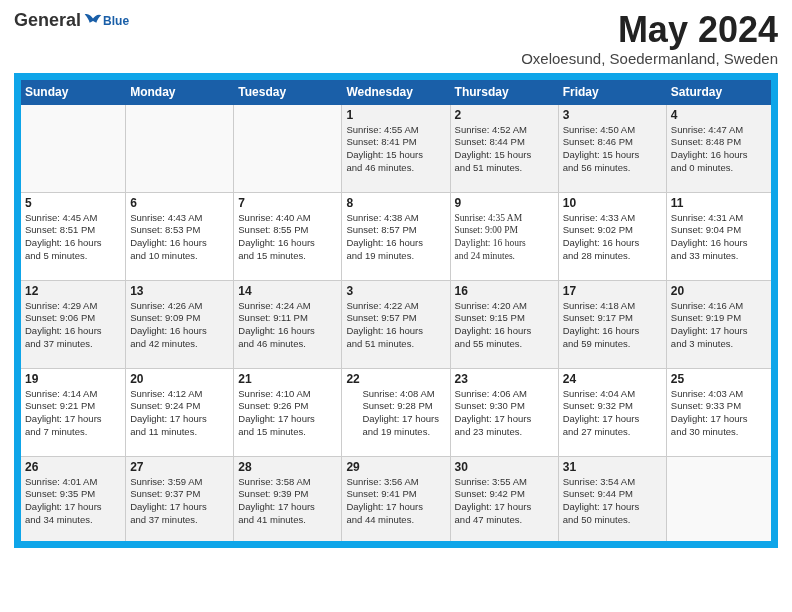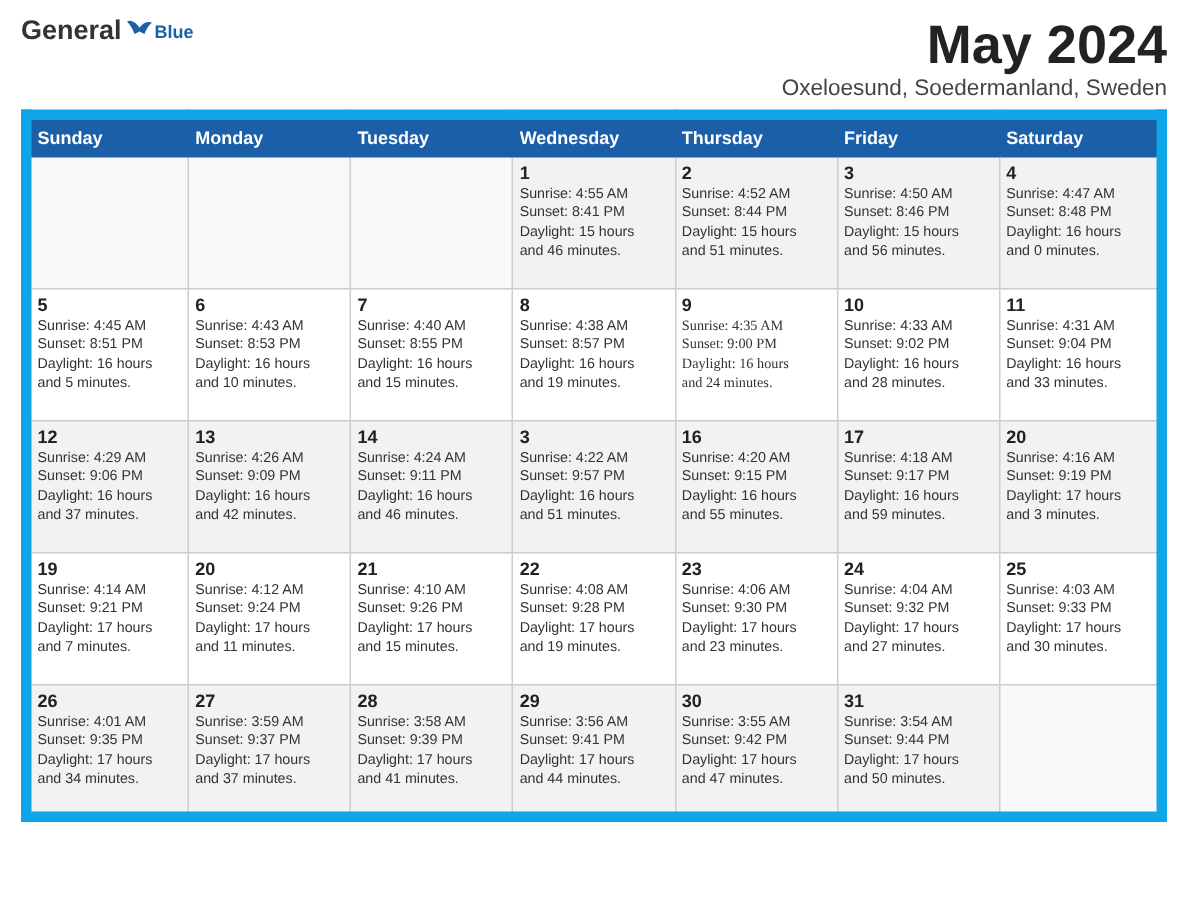--- a/index.html
+++ b/index.html
@@ -287,21 +287,21 @@
           </td>
           <td>
             <div class="day-number">21</div>
             <div class="day-info" style="white-space: pre-line;">Sunrise: 4:10 AM
 Sunset: 9:26 PM
 Daylight: 17 hours
 and 15 minutes.</div>
           </td>
           <td>
             <div class="day-number">22</div>
-            <div class="day-info" style="white-space: pre-line;">Sunrise: 4:08 AM
+            <div class="day-info" style="white-space: pre-line; margin-left: 16px;">Sunrise: 4:08 AM
 Sunset: 9:28 PM
 Daylight: 17 hours
 and 19 minutes.</div>
           </td>
           <td>
             <div class="day-number">23</div>
             <div class="day-info" style="white-space: pre-line;">Sunrise: 4:06 AM
 Sunset: 9:30 PM
 Daylight: 17 hours
 and 23 minutes.</div>

